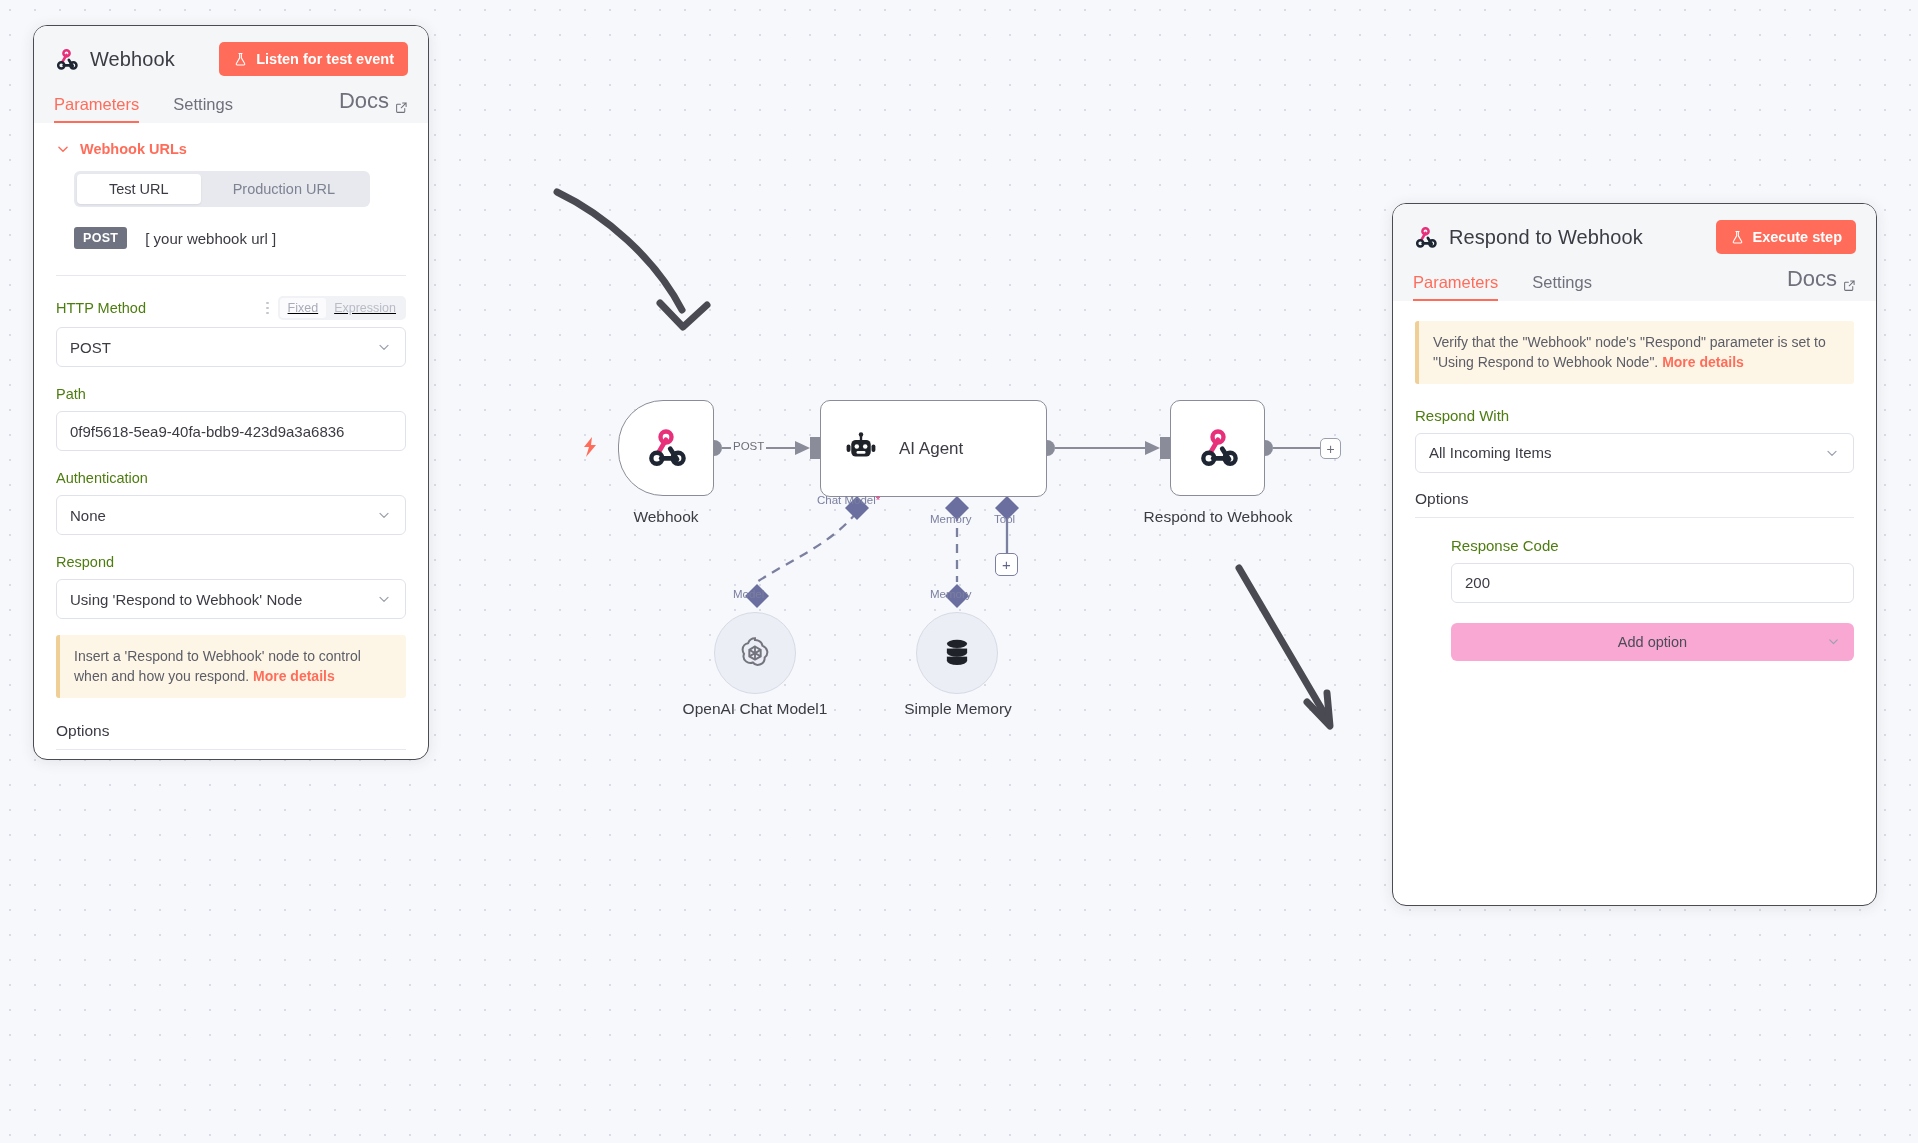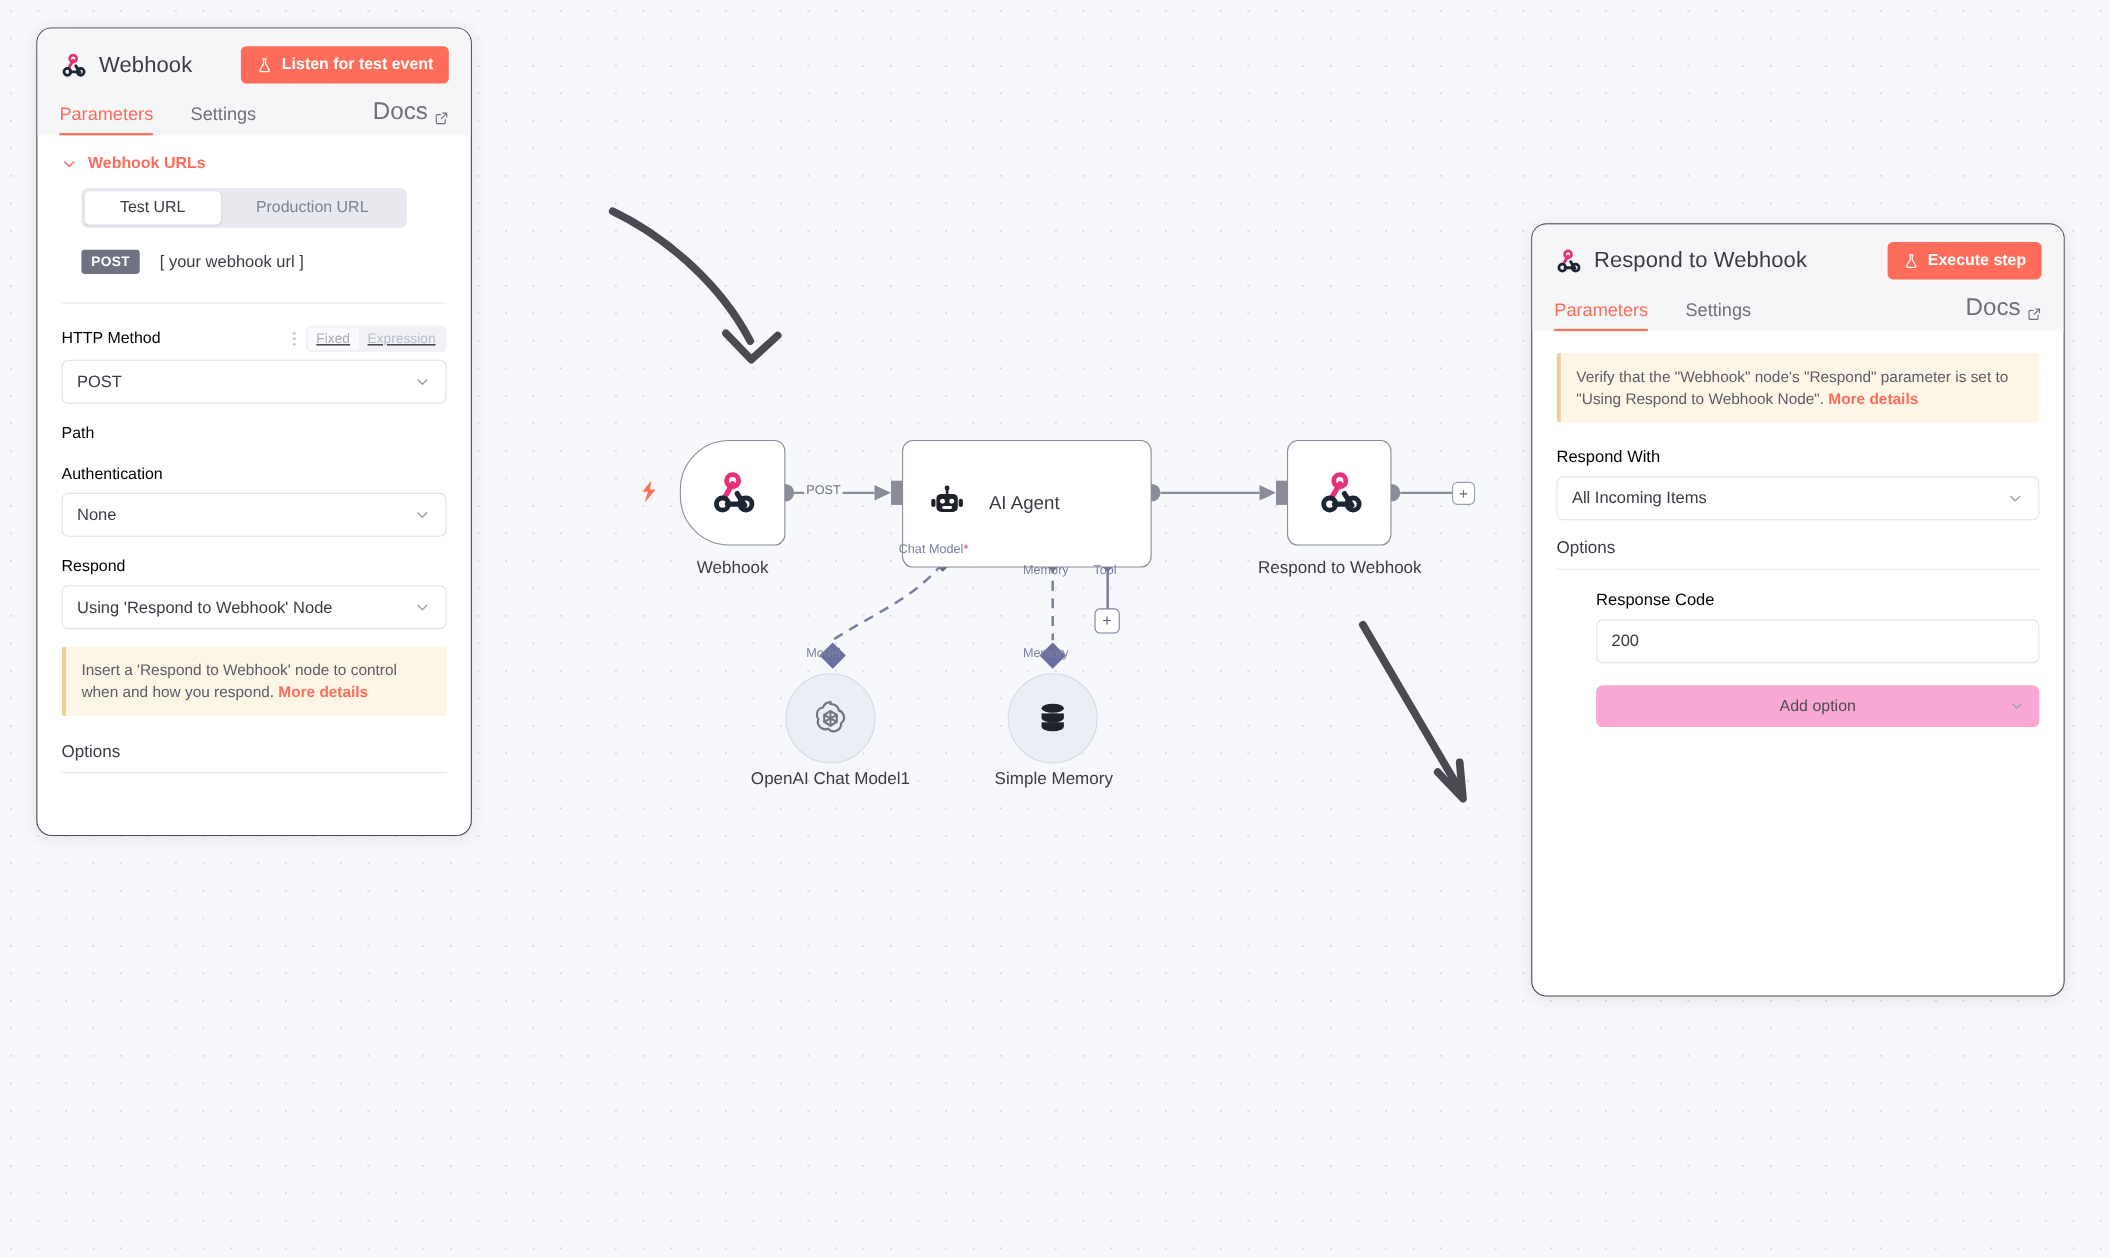--- a/index.html
+++ b/index.html
@@ -161,21 +161,21 @@
   .divider { height: 1px; background: #e6e8ee; margin: 26px 0 20px 0; }
 
   .field { margin-bottom: 17px; }
   .field-label-row {
     display: flex;
     align-items: center;
     justify-content: space-between;
     margin-bottom: 7px;
     min-height: 20px;
   }
-  .field-label { font-size: 14.5px; color: #000000; }
+  .field-label { font-size: 14.5px; color: #4d7c0f; }
 
   .fx-wrap { display: flex; align-items: center; gap: 9px; text-decoration: underline; }
   .dots3 { display: flex; flex-direction: column; gap: 2.5px; }
   .dots3 i { width: 2.5px; height: 2.5px; border-radius: 50%; background: #c3c6d0; display: block; }
   .fx-group { display: inline-flex; background: #f1f2f6; border-radius: 5px; padding: 2px; }
   .fx { font-size: 12.5px; color: #b9bcc7; padding: 3px 8px; border-radius: 3px; cursor: pointer; }
   .fx.active { background: #fbfbfd; color: #a9acb8; }
 
   .control {
     width: 100%;
@@ -361,21 +361,21 @@
         <path d="M14.3 12.4 L18 18.2"></path>
         <path d="M16.6 17.6 L9.4 17.6"></path>
       </g>
       <circle cx="12" cy="6" r="3" fill="none" stroke="#e8307a" stroke-width="2.4"></circle>
       <circle cx="7" cy="17.6" r="3" fill="none" stroke="#1f2633" stroke-width="2.4"></circle>
       <circle cx="18.6" cy="17.6" r="3" fill="none" stroke="#1f2633" stroke-width="2.4"></circle>
     </svg>
   </div>
   <span class="cv-label" style="left:618px; top:508px; width:96px;">Webhook</span>
 
-  <div class="cv-node" style="left:820px; top:400px; width:227px; height:116px;
+  <div class="cv-node" style="left:820px; top:400px; width:227px; height:97px;
               border-radius:10px; padding-left:22px; gap:20px;">
     <svg width="36" height="36" viewBox="0 0 24 24">
       <rect x="5.5" y="6" width="13" height="11" rx="3" fill="#1f2329"></rect>
       <rect x="2.4" y="9" width="2.6" height="5" rx="1.3" fill="#1f2329"></rect>
       <rect x="19" y="9" width="2.6" height="5" rx="1.3" fill="#1f2329"></rect>
       <rect x="11.2" y="2.6" width="1.6" height="3.4" fill="#1f2329"></rect>
       <circle cx="12" cy="2.4" r="1.5" fill="#1f2329"></circle>
       <circle cx="9.2" cy="10.4" r="1.5" fill="#fff"></circle>
       <circle cx="14.8" cy="10.4" r="1.5" fill="#fff"></circle>
       <rect x="9" y="13.4" width="6" height="1.7" rx="0.85" fill="#fff"></rect>
@@ -527,20 +527,23 @@
           <path d="M6 9.5 L12 15.5 L18 9.5" fill="none" stroke="#9aa0ae" stroke-width="1.9" stroke-linecap="round" stroke-linejoin="round"></path>
         </svg>
       </div>
     </div>
 
     
     <div class="field">
       <div class="field-label-row">
         <span class="field-label">Path</span>
       </div>
+      <div class="control">
+        <span class="val">0f9f5618-5ea9-40fa-bdb9-423d9a3a6836</span>
+      </div>
     </div>
 
     
     <div class="field">
       <div class="field-label-row">
         <span class="field-label">Authentication</span>
       </div>
       <div class="control">
         <span class="val">None</span>
         <svg class="chev" width="16" height="16" viewBox="0 0 24 24">

